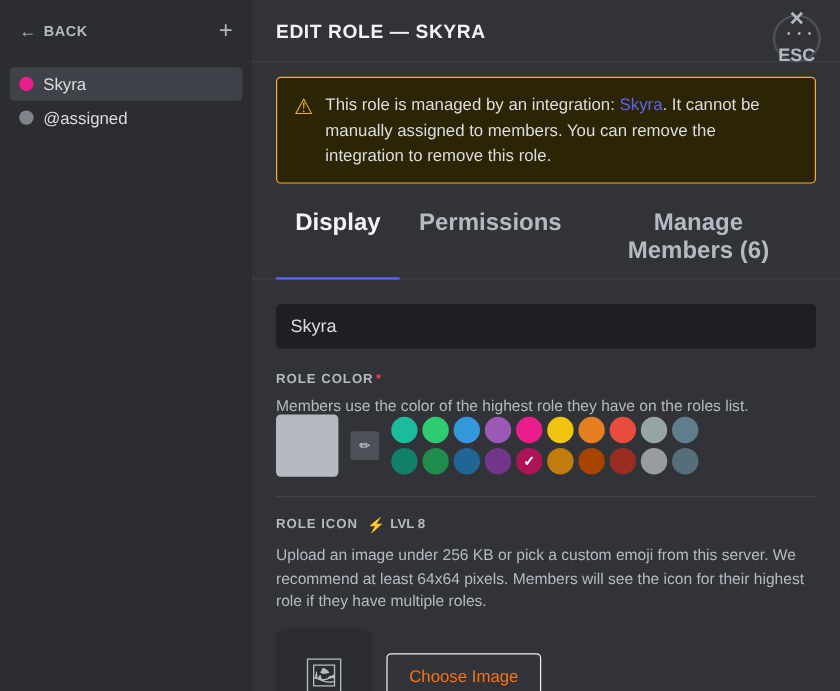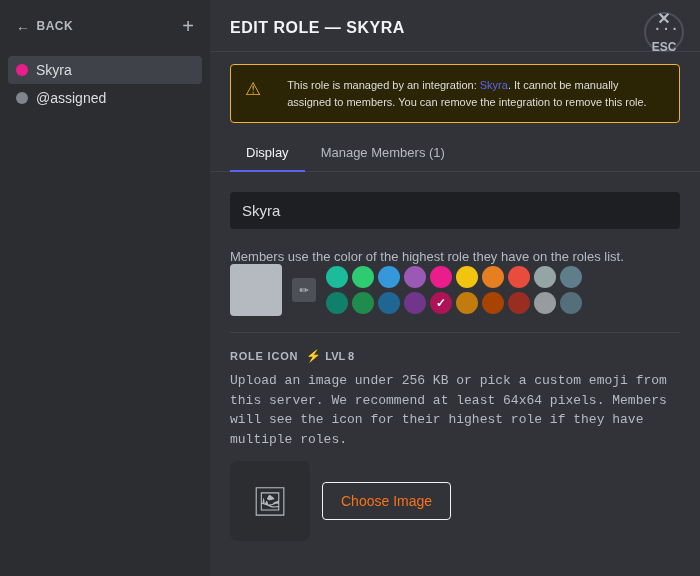--- a/index.html
+++ b/index.html
@@ -141,41 +141,40 @@
       gap: 10px;
       align-items: flex-start;
     }
     .warning-icon {
       color: #f0b232;
       font-size: 18px;
       flex-shrink: 0;
       margin-top: 1px;
     }
     .warning-text {
-      font-size: 11px;
+      font-size: 14px;
       color: #dcddde;
       line-height: 1.5;
-      margin-left: 16px;
     }
     .warning-link {
       color: #5865f2;
       text-decoration: none;
     }
 
     
     .tabs {
       display: flex;
       gap: 0;
       padding: 0 20px;
       border-bottom: 1px solid #3f4147;
     }
     .tab {
       padding: 10px 16px;
-      font-size: 13px;
-      font-weight: 400;
+      font-size: 20px;
+      font-weight: 700;
       color: #b5bac1;
       cursor: pointer;
       border-bottom: 2px solid transparent;
       margin-bottom: -1px;
       text-align: center;
     }
     .tab.active {
       color: #f2f3f5;
       border-bottom: 2px solid #5865f2;
     }
@@ -291,21 +290,20 @@
       color: #b5bac1;
     }
     .boost-icon {
       font-size: 12px;
     }
     .icon-desc {
       font-size: 13px;
       color: #b5bac1;
       line-height: 1.5;
       margin: 8px 0 12px 0;
-      font-family: Liberation Mono, monospace;
     }
     .icon-upload-row {
       display: flex;
       align-items: center;
       gap: 12px;
     }
     .icon-upload-box {
       width: 80px;
       height: 80px;
       background: #2b2d31;
@@ -370,30 +368,34 @@
 
     <div class="warning-banner">
       <span class="warning-icon">⚠</span>
       <div class="warning-text">
         <span>This role is managed by an integration: </span><a class="warning-link">Skyra</a><span>. It cannot be manually assigned to members. You can remove the integration to remove this role.</span>
       </div>
     </div>
 
     <div class="tabs">
       <div class="tab active">Display</div>
-      <div class="tab">Manage Members (1)</div>
+      <div class="tab">Permissions</div>
+      <div class="tab">Manage Members (6)</div>
     </div>
 
     <div class="content">
 
       
       <input class="text-input" type="text" value="Skyra" style="">
 
       
       <div class="color-section">
+        <div class="form-label">
+          <span>ROLE COLOR</span><span class="required-star">*</span>
+        </div>
         <div class="color-desc">Members use the color of the highest role they have on the roles list.</div>
         <div class="color-picker-row">
           <div class="color-preview"></div>
           <div class="pencil-btn">✏</div>
           <div class="color-swatches">
 
             <div class="swatch-row">
               <div class="swatch" style="background:#1abc9c"></div>
               <div class="swatch" style="background:#2ecc71"></div>
               <div class="swatch" style="background:#3498db"></div>
@@ -437,15 +439,15 @@
           <span>🖼</span>
         </div>
         <button class="choose-image-btn">Choose Image</button>
       </div>
 
     </div>
   </div>
 
   <div class="esc-btn">
     <span class="esc-x">✕</span>
-    <span style="font-size:12px; color:#b5bac1; margin-top:13px;">ESC</span>
+    <span style="font-size:15px; color:#b5bac1; margin-top:13px;">ESC</span>
   </div>
 </div>
 
 </body></html>

